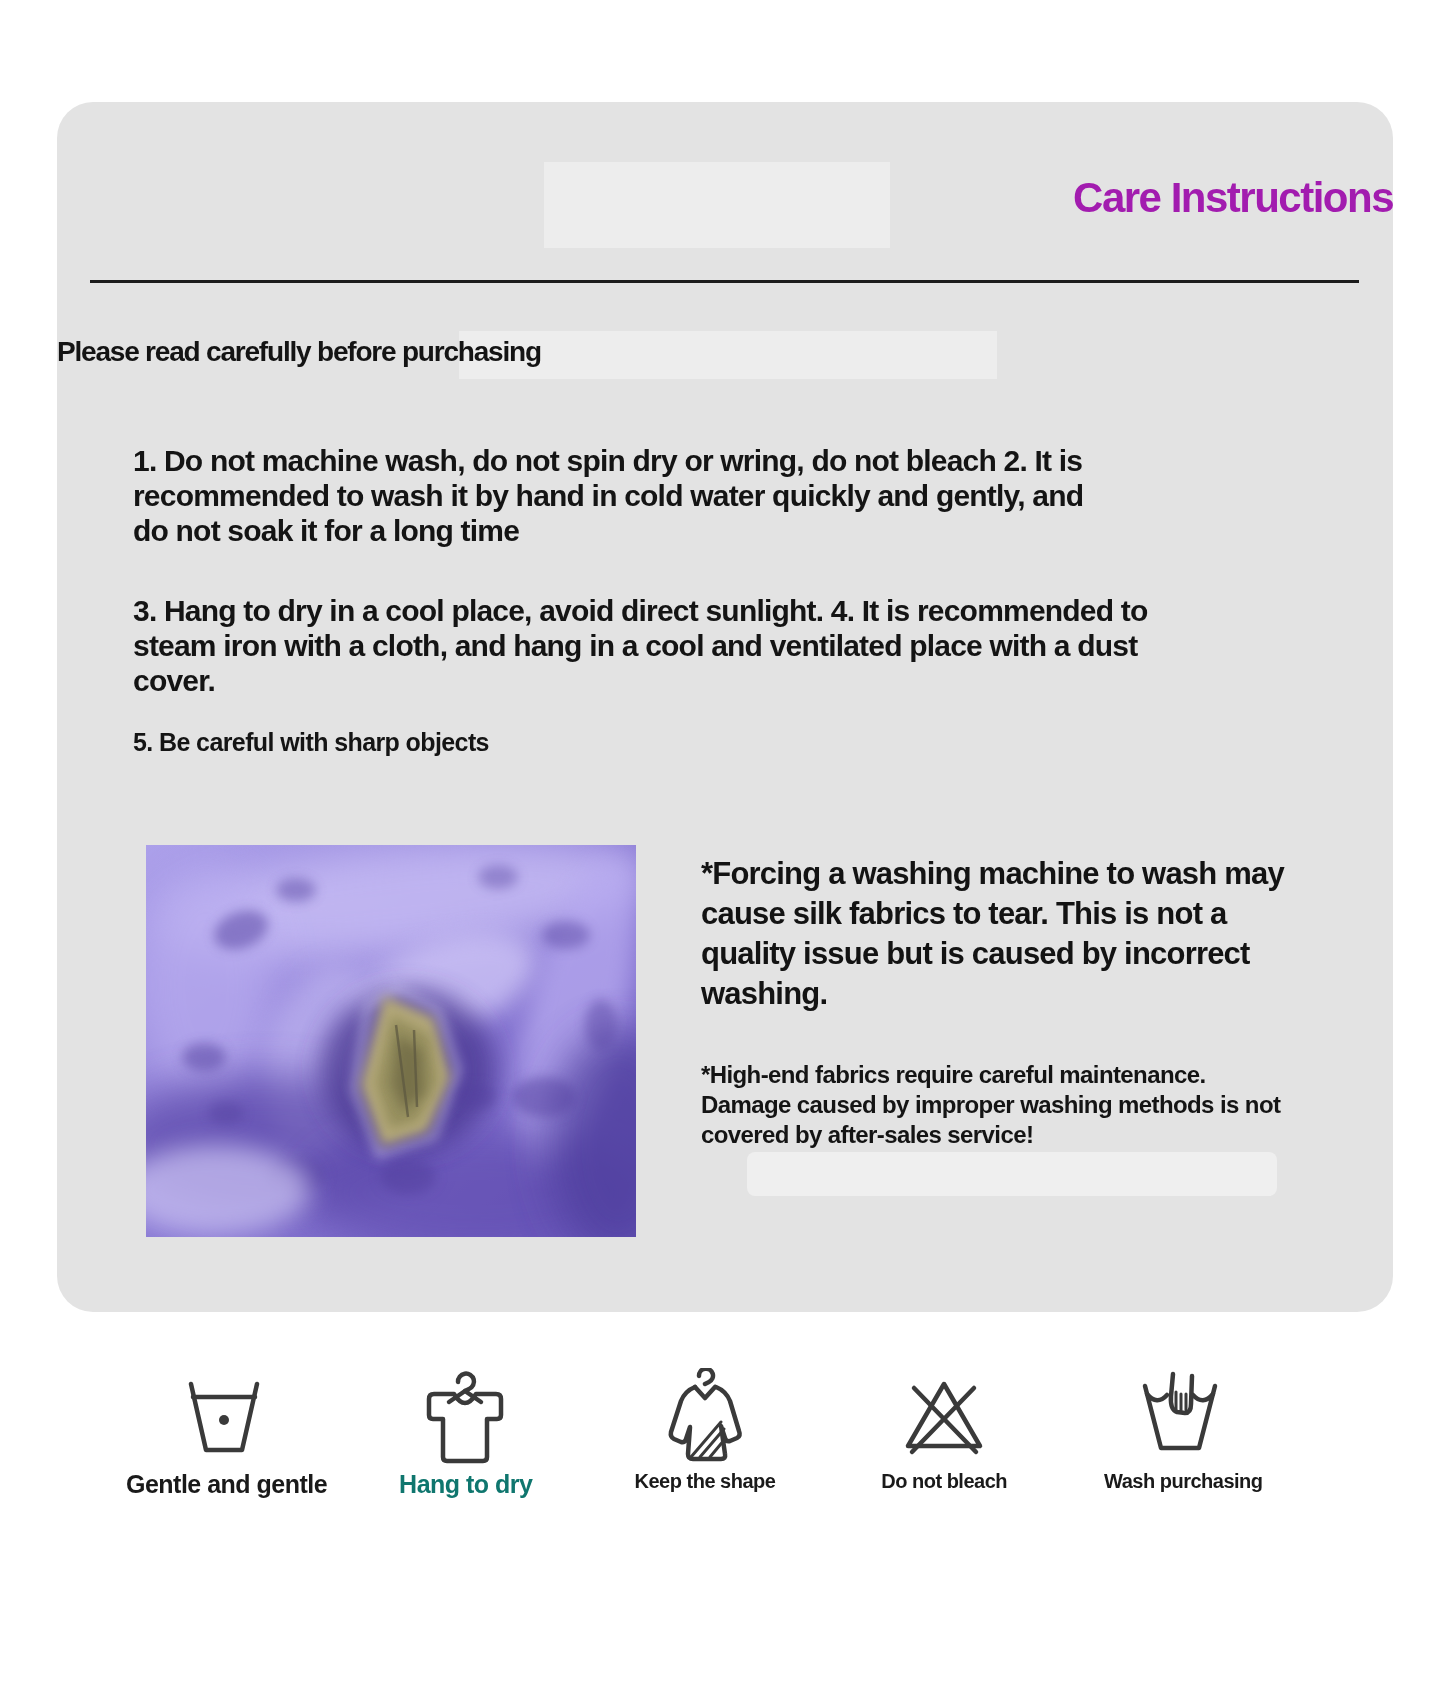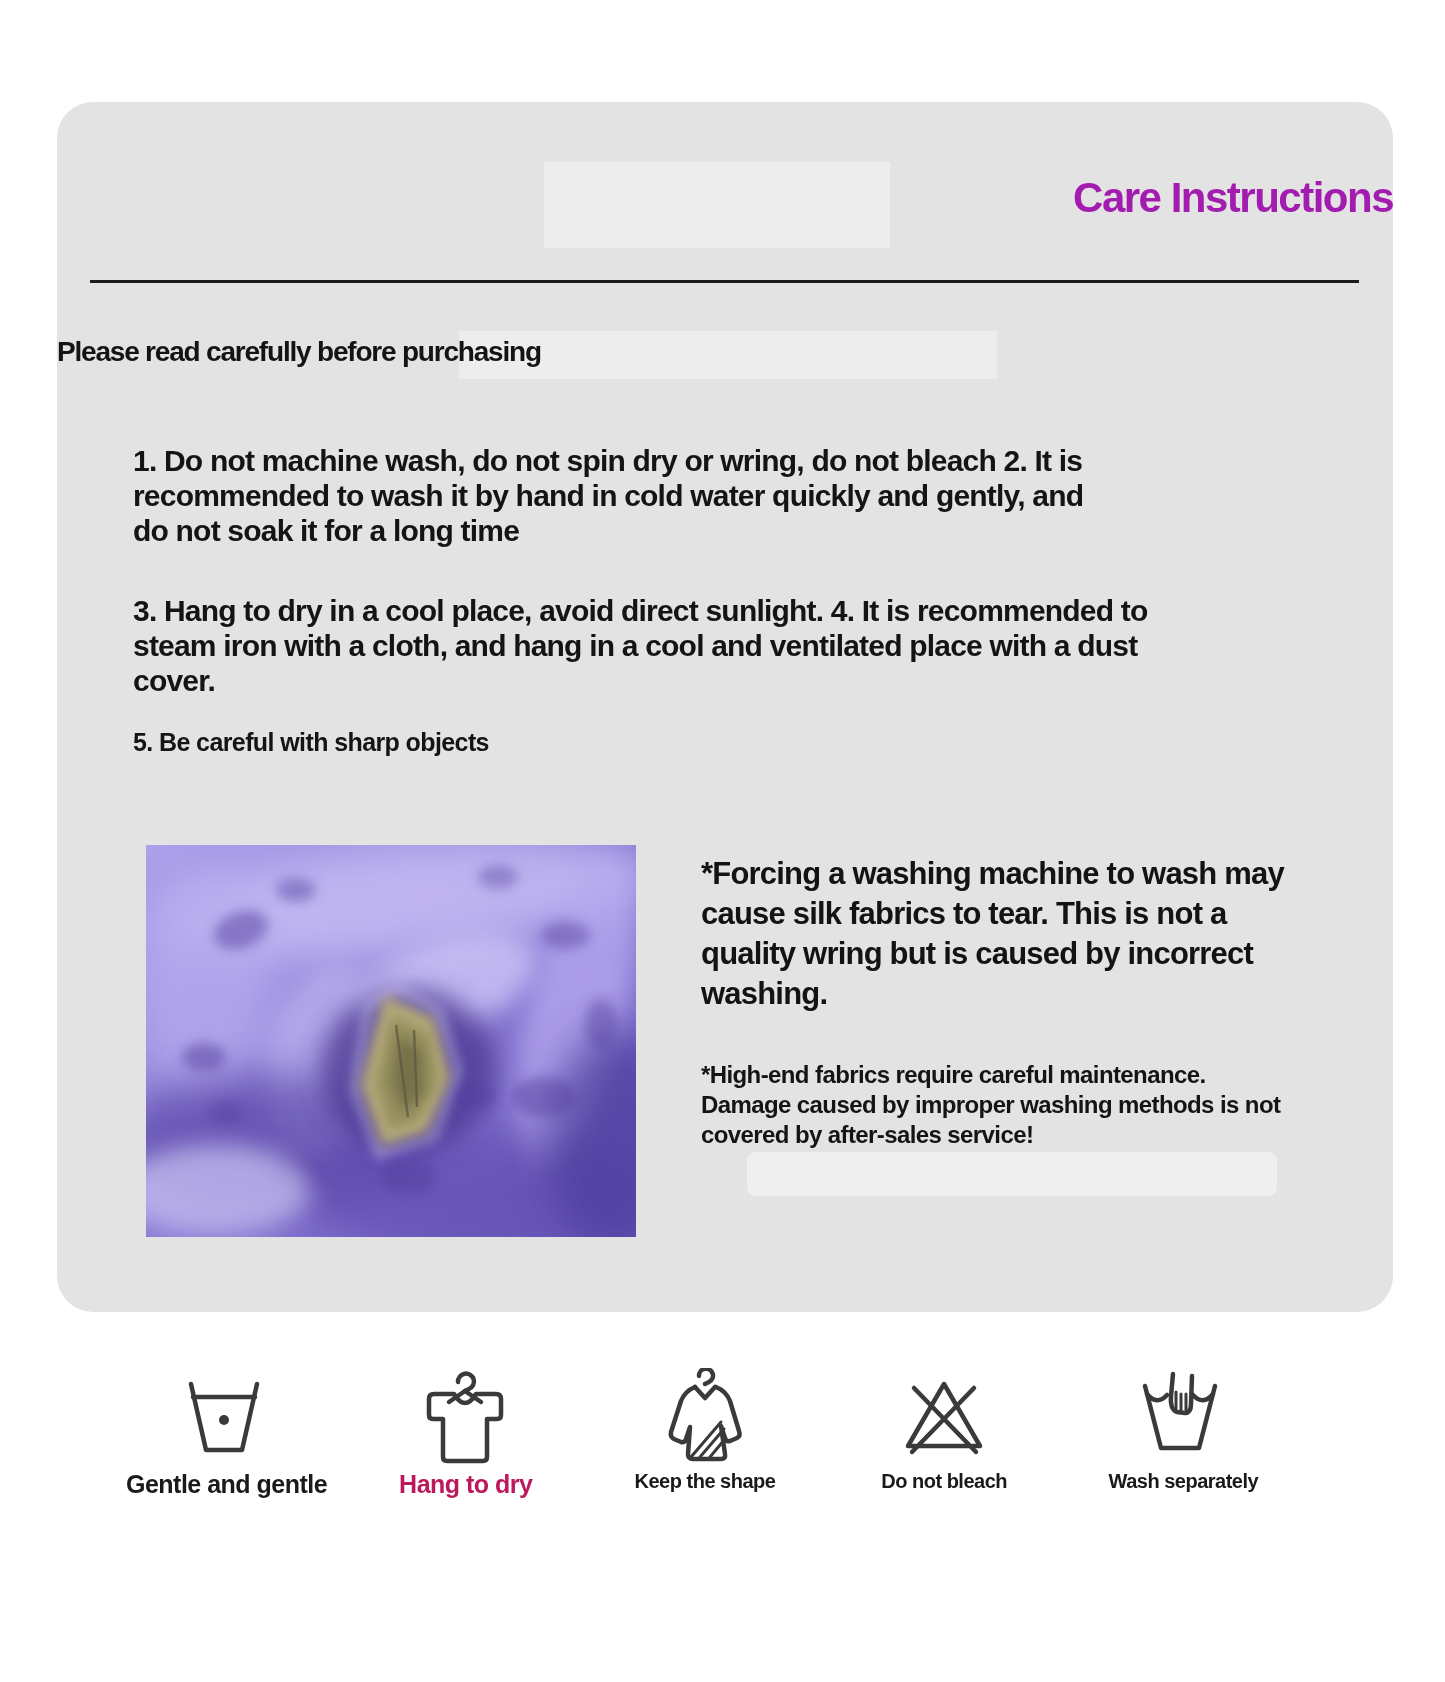--- a/index.html
+++ b/index.html
@@ -57,21 +57,21 @@
   .cicon path,.cicon line,.cicon circle{
     fill:none;stroke:#3a3a3a;stroke-width:4.5;stroke-linecap:round;stroke-linejoin:round;
   }
   .cicon .fill{fill:#3a3a3a;stroke:none;}
   .cicon .thin{stroke-width:3;}
   .icon-label{
     margin-top:2px;font-weight:bold;text-align:center;letter-spacing:-0.5px;color:#1a1a1a;
   }
   .label-big{font-size:25px;}
   .label-small{font-size:20px;}
-  .label-gray{color:#be185d;}
+  .label-gray{color:#0f766e;}
 </style>
 </head>
 <body>
 
 <div class="page">
 
   <div class="card">
 
     <div class="hl title-hl"></div>
     <div class="card-title">Care Instructions</div>
@@ -133,21 +133,21 @@
         <ellipse cx="352" cy="32" rx="20" ry="12" fill="#53409f" opacity="0.4" filter="url(#b6)"></ellipse>
         <ellipse cx="455" cy="180" rx="16" ry="26" fill="#53409f" opacity="0.45" filter="url(#b6)"></ellipse>
         <ellipse cx="330" cy="252" rx="20" ry="12" fill="#53409f" opacity="0.5" filter="url(#b6)"></ellipse>
         <ellipse cx="80" cy="268" rx="18" ry="12" fill="#53409f" opacity="0.45" filter="url(#b6)"></ellipse>
         <ellipse cx="70" cy="345" rx="95" ry="45" fill="#cfc7f6" opacity="0.7" filter="url(#b12)"></ellipse>
       </svg>
     </div>
 
     <div class="warn1">*Forcing a washing machine to wash may
 cause silk fabrics to tear. This is not a
-quality wring but is caused by incorrect
+quality issue but is caused by incorrect
 washing.</div>
     <div class="warn2">*High-end fabrics require careful maintenance.
 Damage caused by improper washing methods is not
 covered by after-sales service!</div>
     <div class="hl strip-hl"></div>
   </div>
 
   <div class="icons-row">
 
     <div class="icon-col">
@@ -189,17 +189,17 @@
     </div>
 
     <div class="icon-col">
       <svg class="cicon" viewBox="0 0 100 100">
         <path d="M12 18 L28 80 L66 80 L82 18"></path>
         <path d="M14 26 Q24 38 34 27"></path>
         <path d="M60 27 Q70 38 80 26"></path>
         <path d="M40 6 L38 28 Q37 42 44 44 L52 45 Q58 45 58 36 L59 8"></path>
         <path class="thin" d="M43 24 L43 42 M48 26 L48 44 M53 26 L53 42"></path>
       </svg>
-      <div class="icon-label label-small">Wash separately</div>
+      <div class="icon-label label-small">Wash purchasing</div>
     </div>
 
   </div>
 </div>
 
 </body></html>

